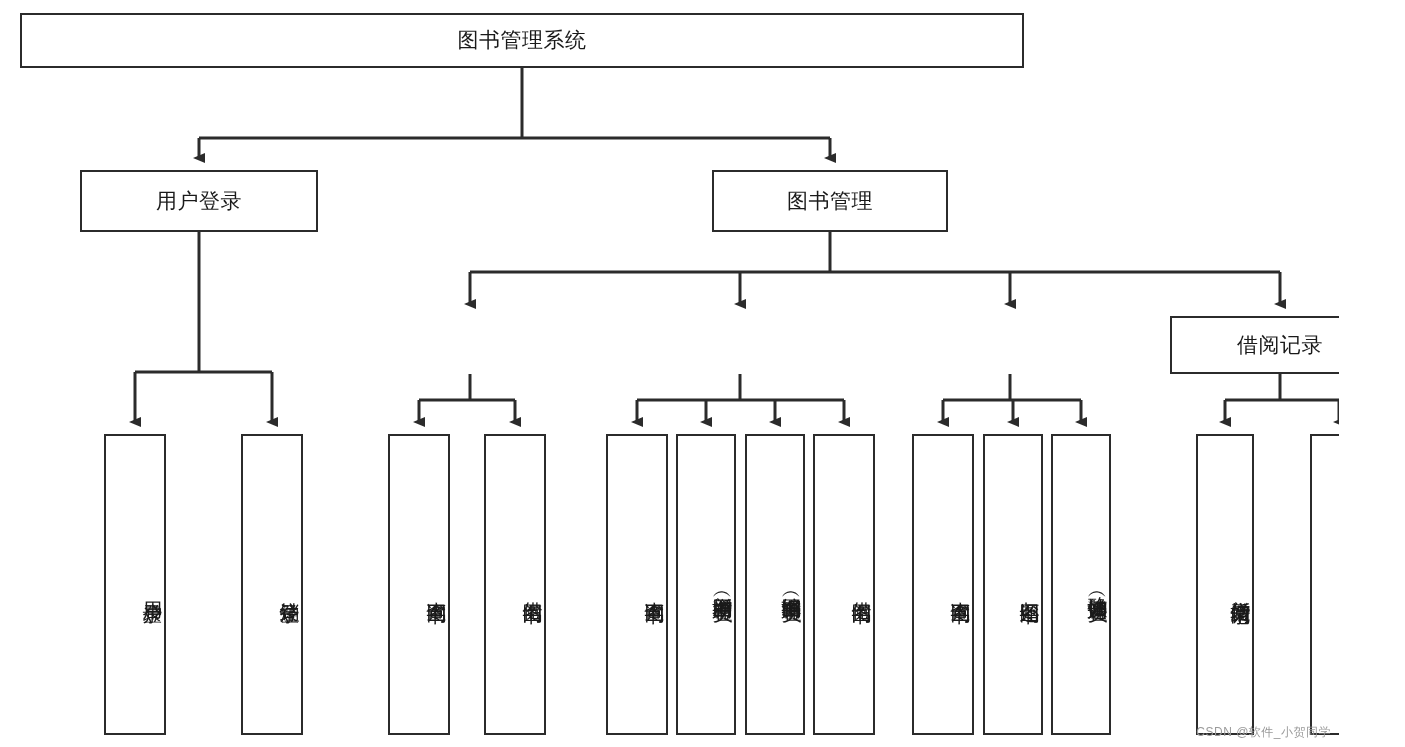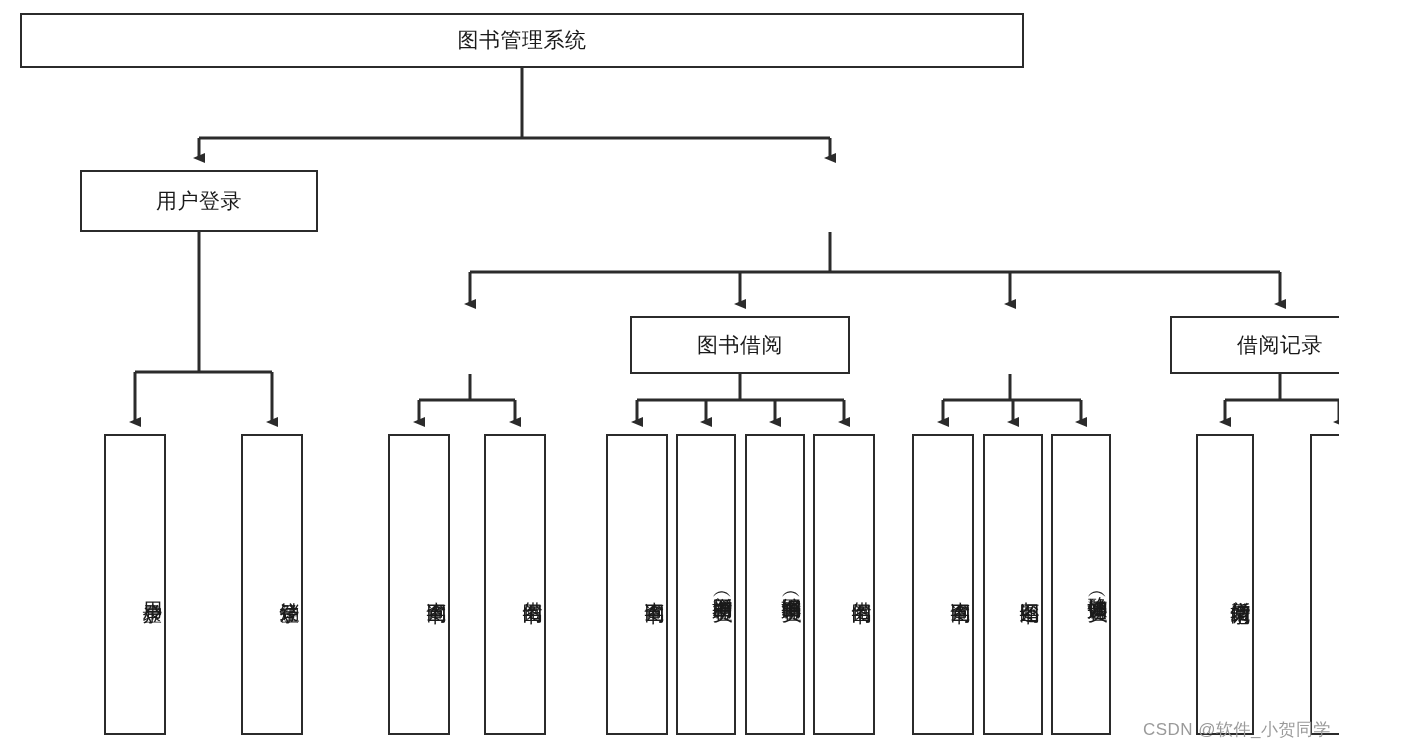--- a/index.html
+++ b/index.html
@@ -52,21 +52,21 @@
     left: 0;
     top: 0;
     width: 1405px;
     height: 747px;
     pointer-events: none;
   }
   .watermark {
     position: absolute;
     right: 8px;
     bottom: 6px;
-    font-size: 17px;
+    font-size: 12px;
     color: #9a9a9a;
     white-space: nowrap;
     letter-spacing: 0.5px;
   }
 </style>
 </head>
 <body>
 
 <div id="canvas">
 
@@ -125,24 +125,24 @@
     </g>
   </svg>
 
   <div class="node horiz" style="left:20px; top:13px; width:1004px; height:55px;">
     <span>图书管理系统</span>
   </div>
 
   <div class="node horiz" style="left:80px; top:170px; width:238px; height:62px;">
     <span>用户登录</span>
   </div>
+  <div class="node horiz" style="left:712px; top:170px; width:236px; height:62px;">
+    <span>图书管理</span>
+  </div>
 
-  <div class="node horiz" style="left:630px; top:316px; width:220px; height:58px;">
-    <span>图书借阅</span>
-  </div>
   <div class="node horiz" style="left:1170px; top:316px; width:220px; height:58px;">
     <span>借阅记录</span>
   </div>
 
   <div class="node vert" style="left:104px; top:434px; width:62px; height:301px;">
     <span>用户登录</span>
   </div>
   <div class="node vert" style="left:241px; top:434px; width:62px; height:301px;">
     <span>注销登录</span>
   </div>

